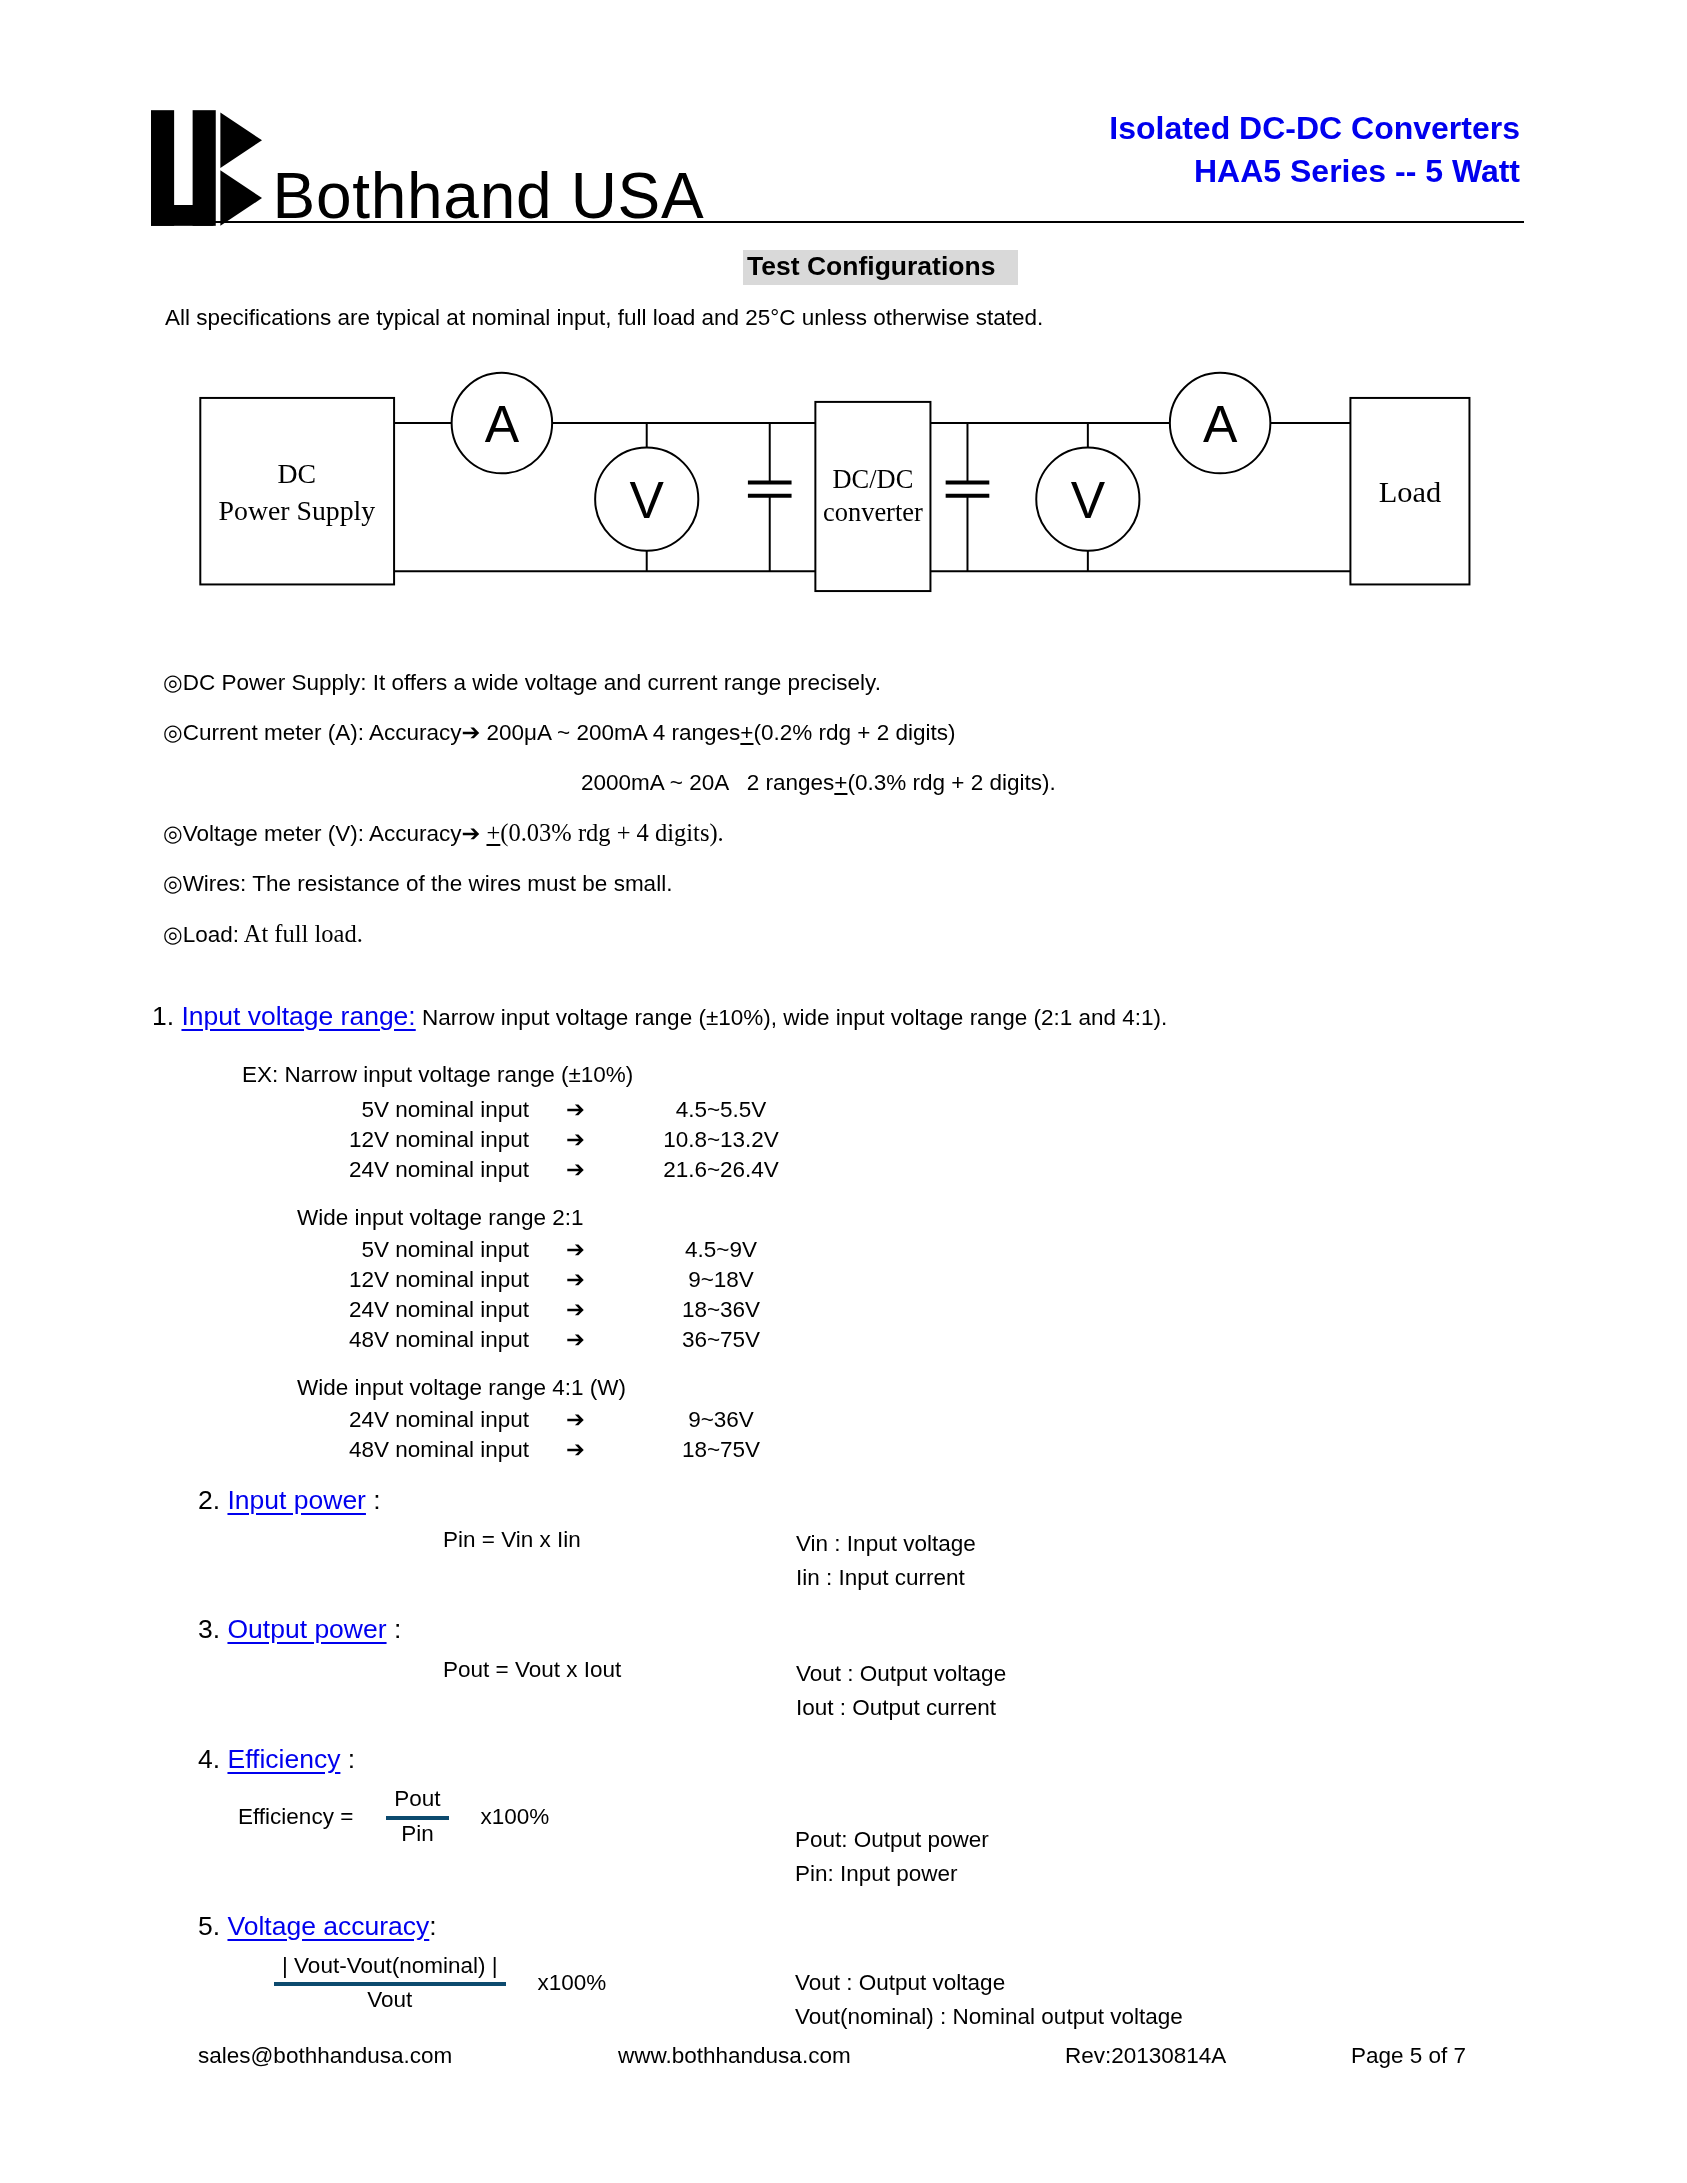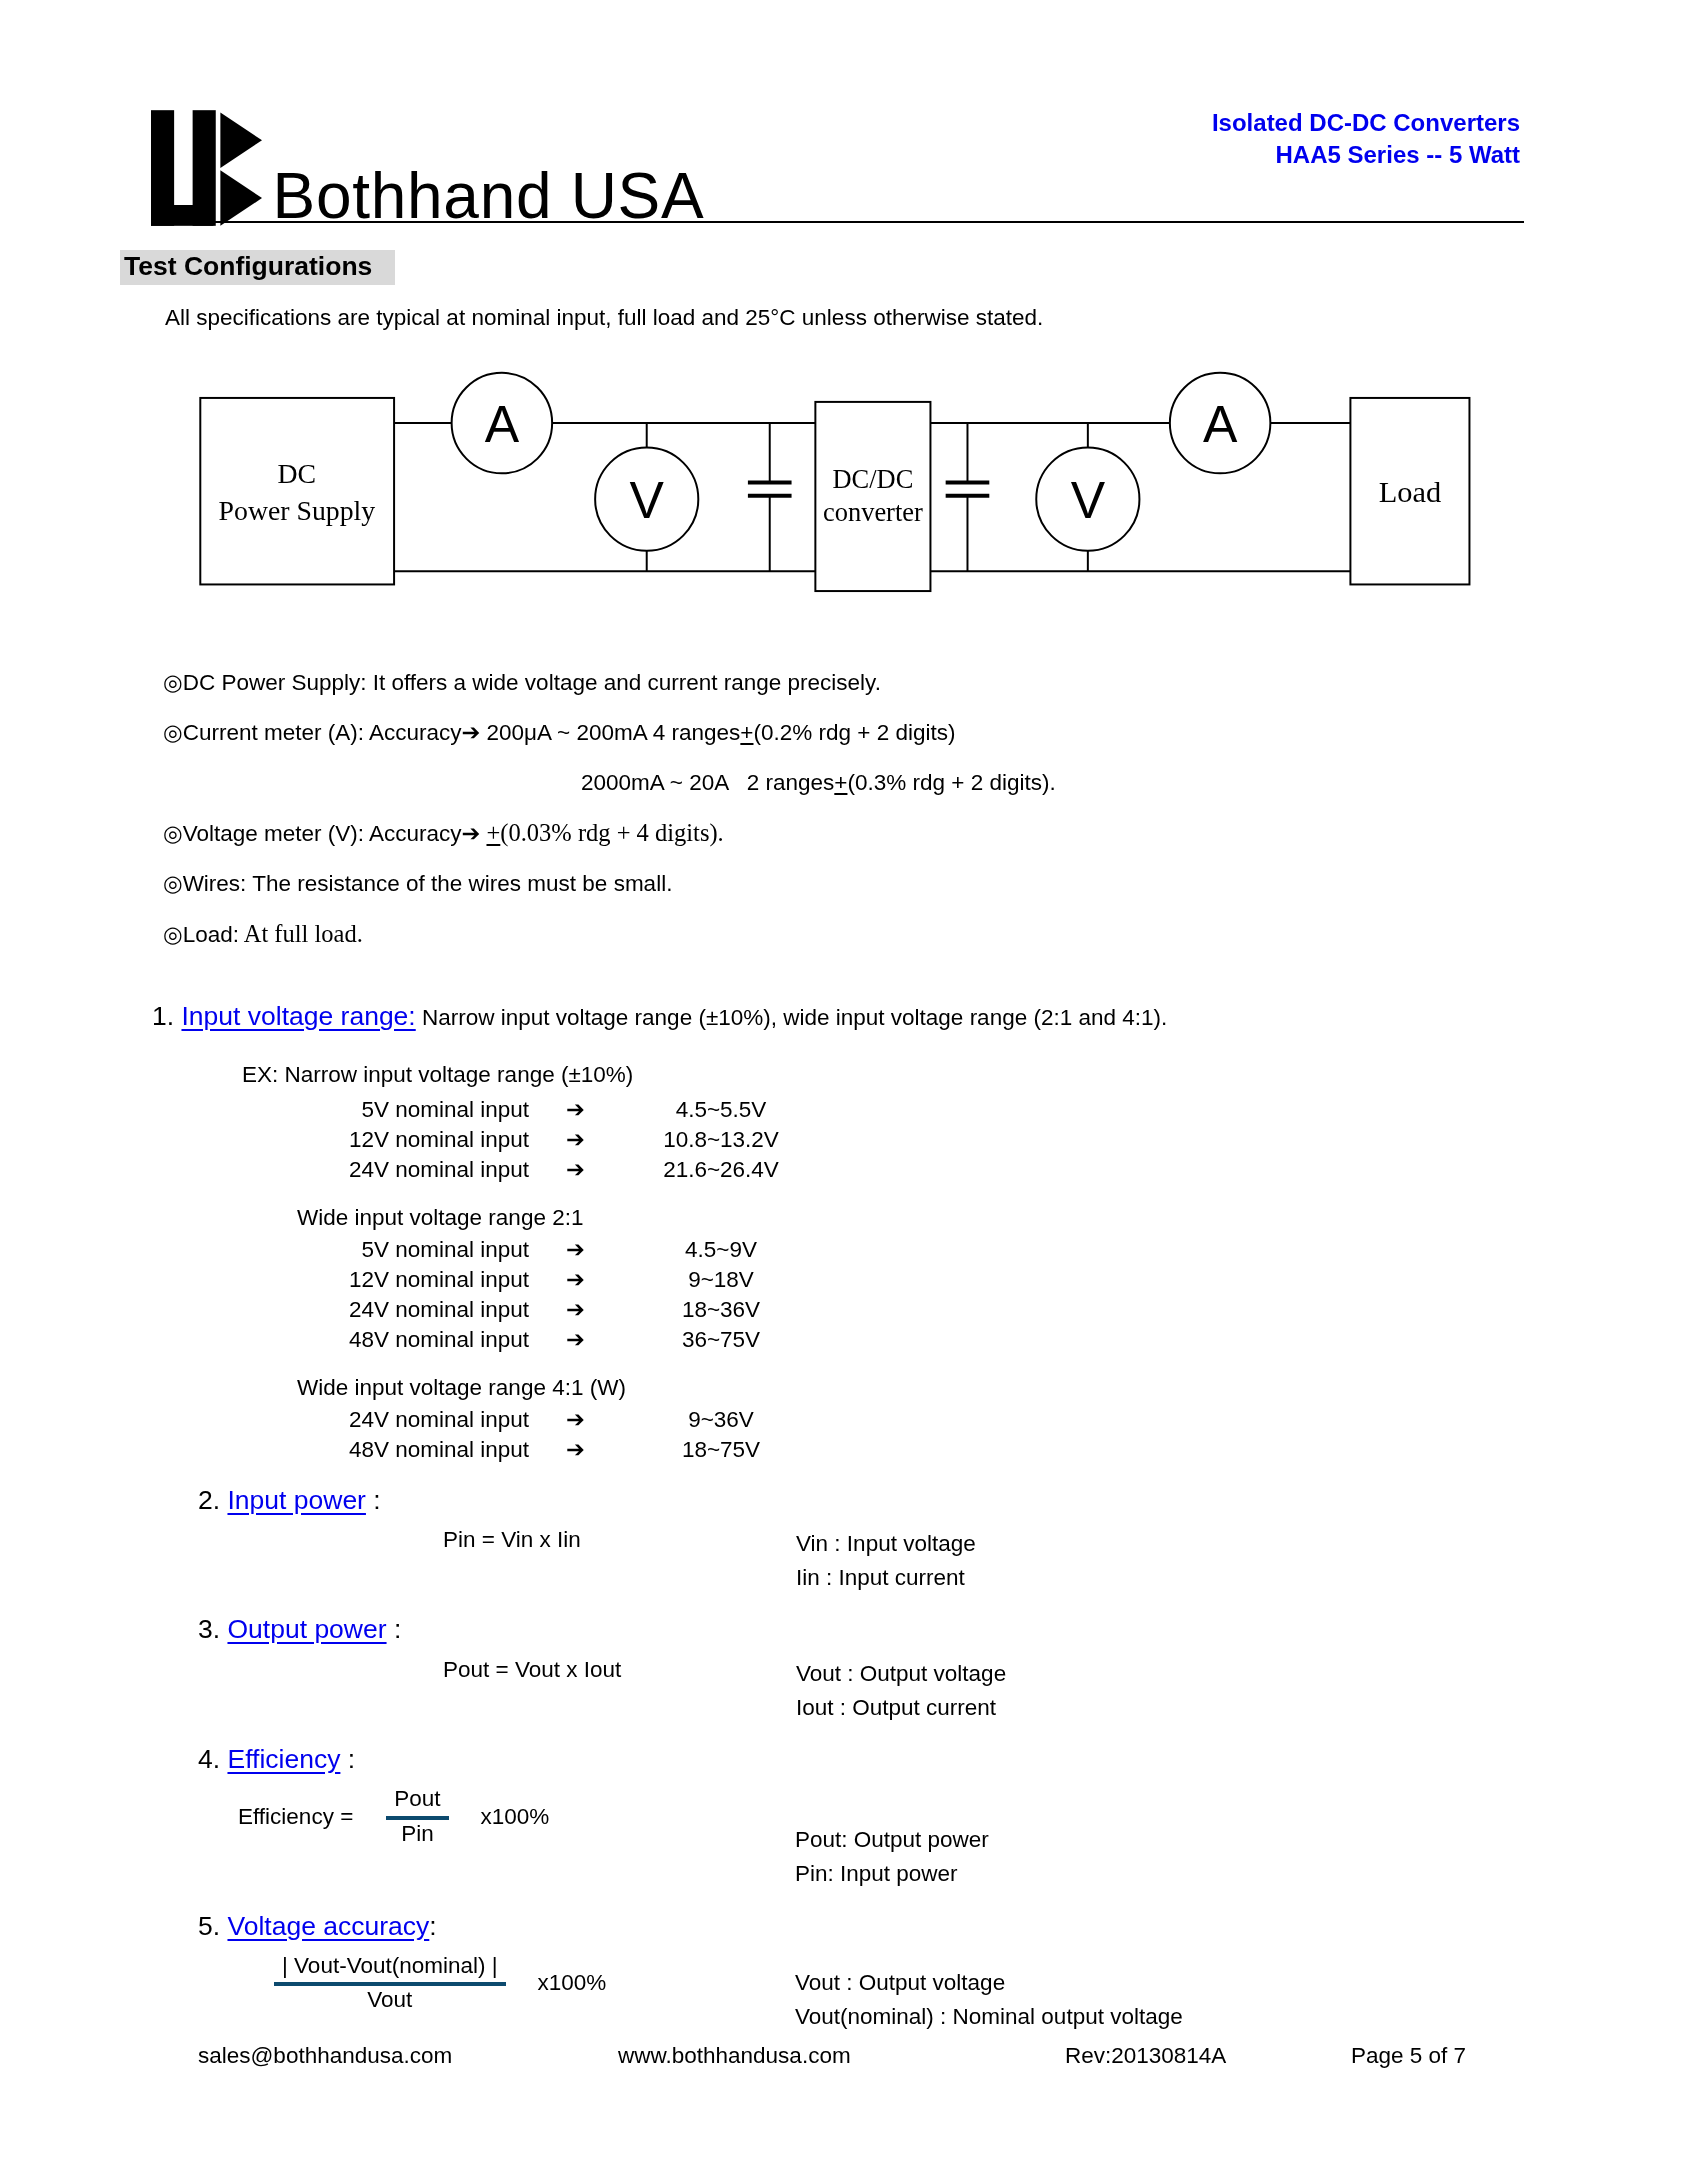--- a/index.html
+++ b/index.html
@@ -10,25 +10,25 @@
     font-size: 22.5px;
   }
   .t { white-space: pre-wrap; }
 
   
   .header { position: relative; height: 230px; }
   .brand { position: absolute; left: 151px; top: 108px; display: flex; align-items: flex-end; }
   .logo { width: 111px; height: 120px; fill: #000; }
   .brand-text { font-size: 64px; line-height: 0.98; margin-left: 10.6px; letter-spacing: 0.7px; }
   .header-titles { position: absolute; right: 167px; top: 107px; text-align: right;
-    color: #0000EE; font-weight: bold; font-size: 24px; line-height: 1.34; }
+    color: #0000EE; font-weight: bold; font-size: 32px; line-height: 1.34; }
   .header-rule { position: absolute; left: 151px; right: 163px; top: 221px; border-top: 2.6px solid #000; }
 
   
-  .section-title-wrap { margin: 21px 0 0 120px; }
+  .section-title-wrap { margin: 21px 0 0 74px; text-align: center; }
   .section-title { font-weight: bold; font-size: 26.5px; background: #D9D9D9; padding: 1.3px 22.5px 4px 4px; }
   .intro { margin: 22.5px 0 0 165px; }
 
   
   .diagram { display: block; margin: 18.5px 0 0 179px; width: 1323px; height: 291px; }
   .w { stroke: #000; stroke-width: 3; }
   .cap { stroke: #000; stroke-width: 6; }
   .box { fill: #fff; stroke: #000; stroke-width: 3; }
   .meter { fill: #fff; stroke: #000; stroke-width: 3; }
   .boxt { font-family: "Liberation Serif", serif; font-size: 42px; text-anchor: middle; fill: #000; }

